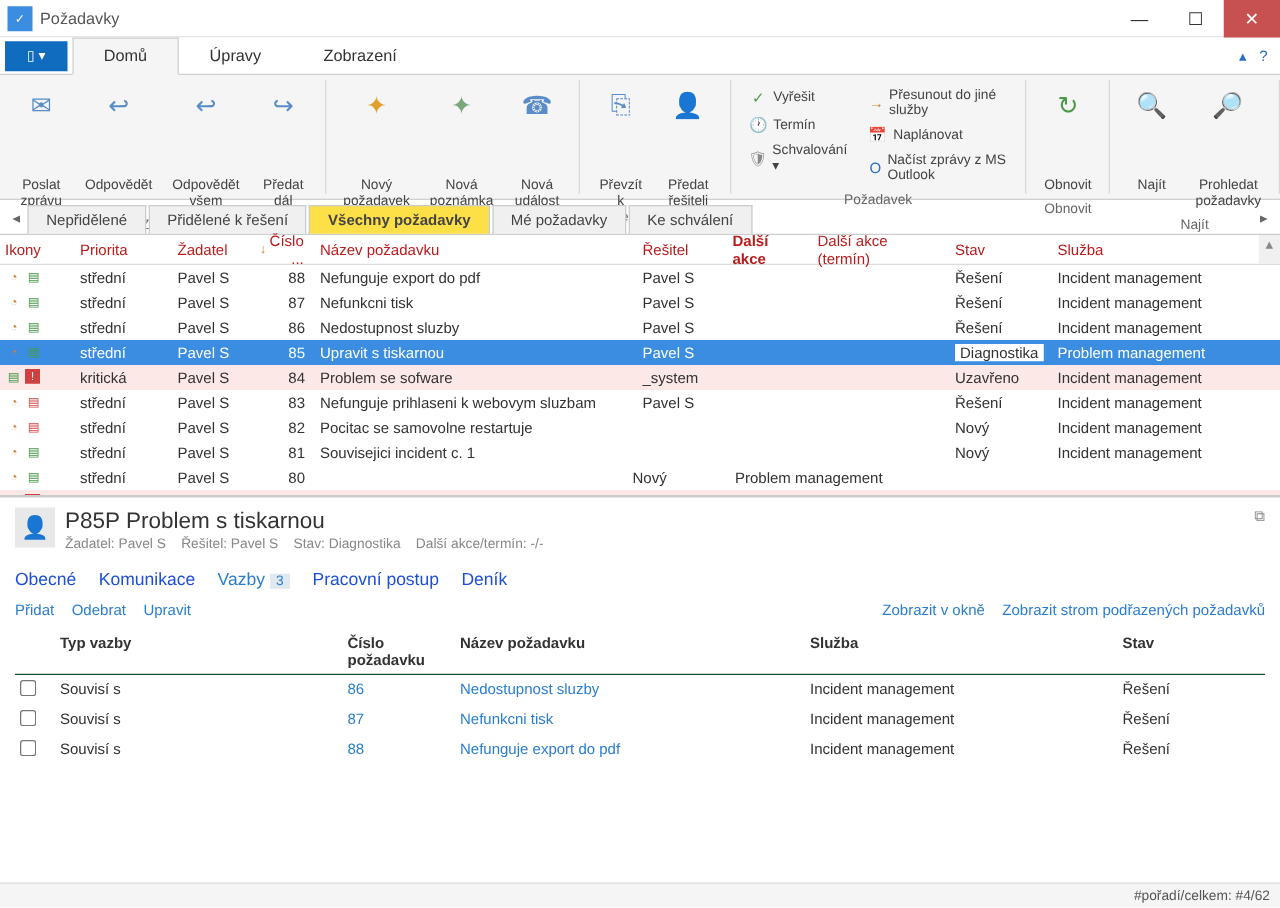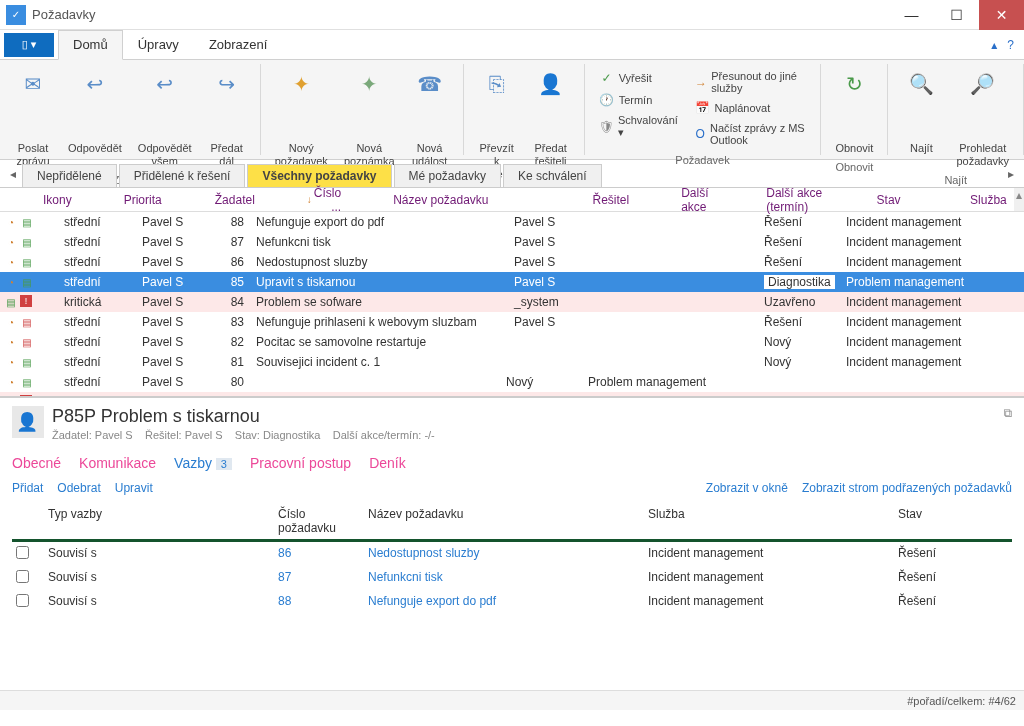--- a/index.html
+++ b/index.html
@@ -7,42 +7,42 @@
 
 .titlebar { height: 30px; background: #fff; display: flex; align-items: center; border-bottom: 1px solid #e0e0e0; }
 .titlebar-icon { width: 20px; height: 20px; margin: 0 6px; background: #3a8de0; display: flex; align-items: center; justify-content: center; color: #fff; font-size: 10px; }
 .titlebar-title { flex: 1; font-size: 13px; color: #555; }
 .titlebar-btns { display: flex; }
 .tbtn { width: 45px; height: 30px; display: flex; align-items: center; justify-content: center; font-size: 14px; color: #333; }
 .tbtn.close { background: #c75050; color: #fff; }
 
 .menubar { height: 30px; background: #fff; display: flex; align-items: center; border-bottom: 1px solid #d0d0d0; }
 .menufile { width: 50px; height: 24px; background: #0f6cbf; margin: 0 4px; display: flex; align-items: center; justify-content: center; color: #fff; font-size: 11px; }
-.menutab { padding: 6px 14px; font-size: 13px; color: #333; border: 1px solid transparent; }
+.menutab { padding: 6px 24px; font-size: 13px; color: #333; border: 1px solid transparent; }
 .menutab.active { background: #f5f5f5; border: 1px solid #d0d0d0; border-bottom: 1px solid #f5f5f5; margin-bottom: -1px; }
 .menuhelp { margin-left: auto; padding: 0 10px; display: flex; gap: 10px; color: #2a6fc9; }
 
 .ribbon { height: 100px; background: #f5f5f5; border-bottom: 1px solid #d0d0d0; display: flex; padding: 4px 0; }
 .rgroup { border-right: 1px solid #d8d8d8; padding: 0 8px; display: flex; flex-direction: column; }
 .rgroup-items { flex: 1; display: flex; gap: 4px; }
 .rgroup-label { text-align: center; font-size: 11px; color: #666; padding-top: 2px; }
 .rbtn { display: flex; flex-direction: column; align-items: center; justify-content: flex-start; padding: 4px 6px; min-width: 50px; }
 .rbtn-icon { width: 32px; height: 32px; margin-bottom: 2px; display: flex; align-items: center; justify-content: center; font-size: 20px; }
 .rbtn-label { font-size: 11px; text-align: center; color: #444; line-height: 13px; margin-top: 40px; }
 .rcol { display: flex; flex-direction: column; gap: 2px; padding: 4px 6px; justify-content: flex-start; }
 .rsmall { display: flex; align-items: center; gap: 4px; font-size: 11px; color: #444; padding: 2px 0; }
 .rsmall-icon { width: 16px; height: 16px; display: flex; align-items: center; justify-content: center; font-size: 12px; }
 
 .tabbar { height: 28px; display: flex; align-items: flex-end; border-bottom: 1px solid #ccc; padding: 0 4px; }
 .tabbar-nav { width: 18px; text-align: center; color: #666; align-self: center; }
 .vtab { padding: 4px 14px; border: 1px solid #ccc; border-bottom: none; background: #f0f0f0; font-size: 12px; color: #444; margin-right: 2px; }
 .vtab.active { background: #fde047; font-weight: 600; }
 
 .gridhead { height: 24px; display: flex; border-bottom: 1px solid #ddd; background: #fff; }
-.gh { padding: 4px 6px; font-size: 12px; color: #701a75; display: flex; align-items: center; border-right: 1px solid transparent; margin-left: 39px; }
+.gh { padding: 4px 6px; font-size: 12px; color: #b91c1c; display: flex; align-items: center; border-right: 1px solid transparent; }
 .gh.sorted::before { content: '↓'; color: #d08030; margin-right: 2px; font-size: 10px; }
 
 .gridbody { height: 184px; overflow-y: scroll; }
 .grow { height: 20px; display: flex; align-items: center; font-size: 12px; }
 .grow:nth-child(odd) { background: #fff; }
 .grow.sel { background: #3a8de0; color: #fff; }
 .grow.crit { background: #fde8e8; }
 .gc { padding: 0 6px; overflow: hidden; white-space: nowrap; }
 .gic { width: 14px; height: 14px; display: inline-flex; align-items: center; justify-content: center; font-size: 10px; }
 .gic.clock { color: #d08030; }
@@ -51,52 +51,52 @@
 .gic.excl { background: #d04040; color: #fff; width: 12px; height: 12px; font-size: 9px; }
 .stav-badge { background: #fff; color: #333; padding: 0 4px; }
 .sel .stav-badge { background: #2a7dd0; }
 
 .c-icons { width: 58px; display: flex; gap: 2px; padding-left: 4px; }
 .c-prio { width: 78px; }
 .c-zad { width: 66px; }
 .c-cis { width: 48px; text-align: right; }
 .c-naz { width: 258px; }
 .c-res { width: 72px; }
-.c-da { width: 68px; }
+.c-da { width: 68px; font-weight: bold; }
 .c-dat { width: 110px; }
 .c-stav { width: 82px; }
 .c-slu { flex: 1; }
 
 .detail { border-top: 2px solid #ccc; padding: 8px 12px 0 12px; }
 .dhead { display: flex; gap: 8px; align-items: flex-start; }
 .davatar { width: 32px; height: 32px; background: #e8e8e8; display: flex; align-items: center; justify-content: center; color: #aaa; font-size: 18px; }
 .dtitle { font-size: 18px; color: #333; }
 .dmeta { font-size: 11px; color: #888; margin-top: 2px; }
 .dmax { margin-left: auto; color: #888; }
 
 .dtabs { display: flex; gap: 18px; padding: 14px 0 10px 0; font-size: 14px; }
-.dtab { color: #ec4899; }
+.dtab { color: #1d4ed8; }
 .dtab.active { color: #2a7dd0; }
 .dtab-badge { background: #e0e8f0; padding: 0 5px; font-size: 11px; }
 
 .dactions { display: flex; gap: 14px; font-size: 12px; padding-bottom: 8px; }
 .dact { color: #2a7dd0; }
 .dact-right { margin-left: auto; }
 
-.dgridhead { display: flex; font-size: 12px; color: #333; padding: 4px 0; border-bottom: 3px solid #14532d; }
+.dgridhead { display: flex; font-size: 12px; color: #333; padding: 4px 0; border-bottom: 1px solid #14532d; font-weight: bold; }
 .dgrow { display: flex; font-size: 12px; padding: 4px 0; }
 .dc-chk { width: 36px; padding-left: 4px; }
 .dc-typ { width: 230px; }
 .dc-cis { width: 90px; text-align: left; padding-right: 8px; }
 .dc-naz { width: 280px; color: #2a7dd0; }
 .dgridhead .dc-naz { color: #333; }
 .dc-slu { width: 250px; }
 .dc-stav { flex: 1; }
 
-.statusbar { position: absolute; bottom: 16px; left: 0; right: 0; height: 20px; background: #f5f5f5; border-top: 1px solid #ddd; display: flex; justify-content: flex-end; align-items: center; padding: 0 8px; font-size: 11px; color: #555; }
+.statusbar { position: absolute; bottom: 0; left: 0; right: 0; height: 20px; background: #f5f5f5; border-top: 1px solid #ddd; display: flex; justify-content: flex-end; align-items: center; padding: 0 8px; font-size: 11px; color: #555; }
 
 .scrollbar-v { width: 17px; background: #f0f0f0; }
 </style>
 </head>
 <body>
 
 <div class="titlebar">
   <div class="titlebar-icon">✓</div>
   <div class="titlebar-title">Požadavky</div>
   <div class="titlebar-btns">

